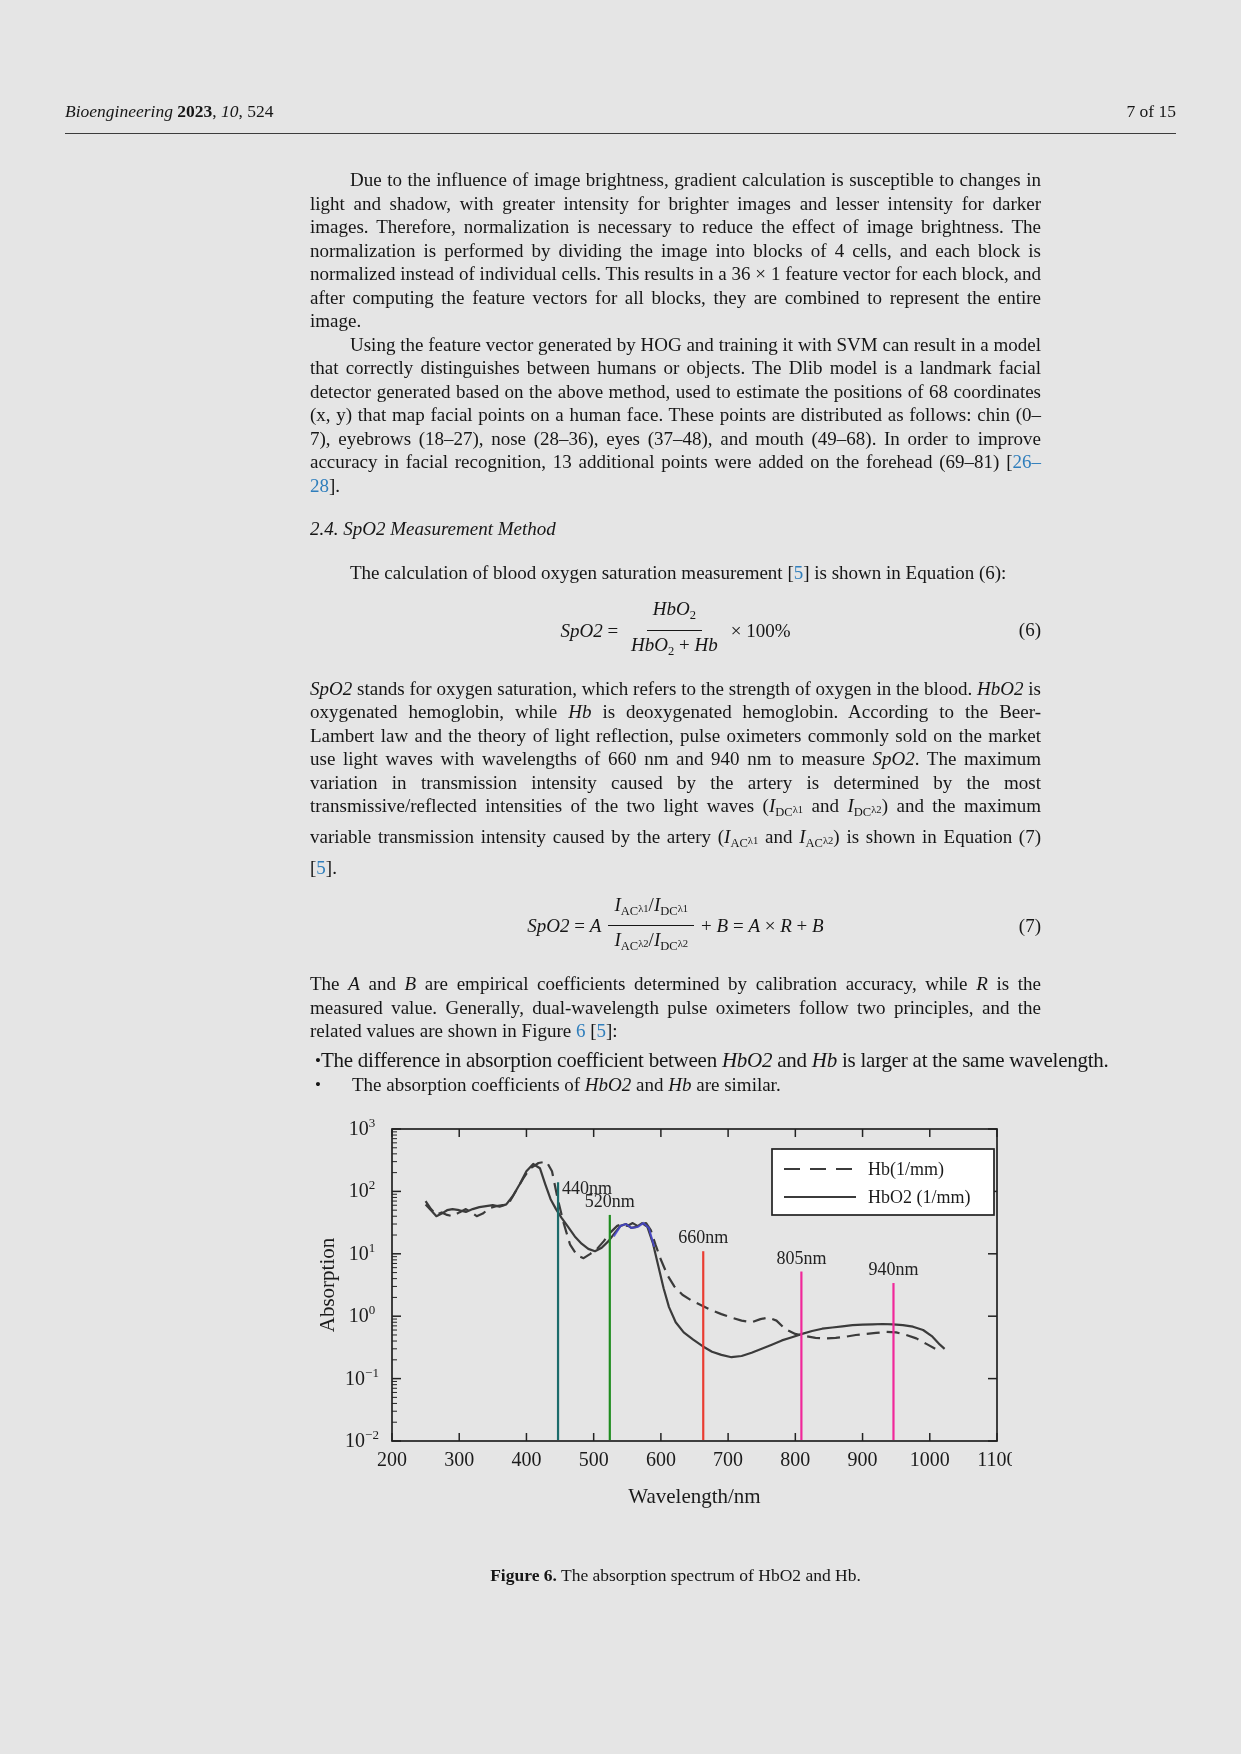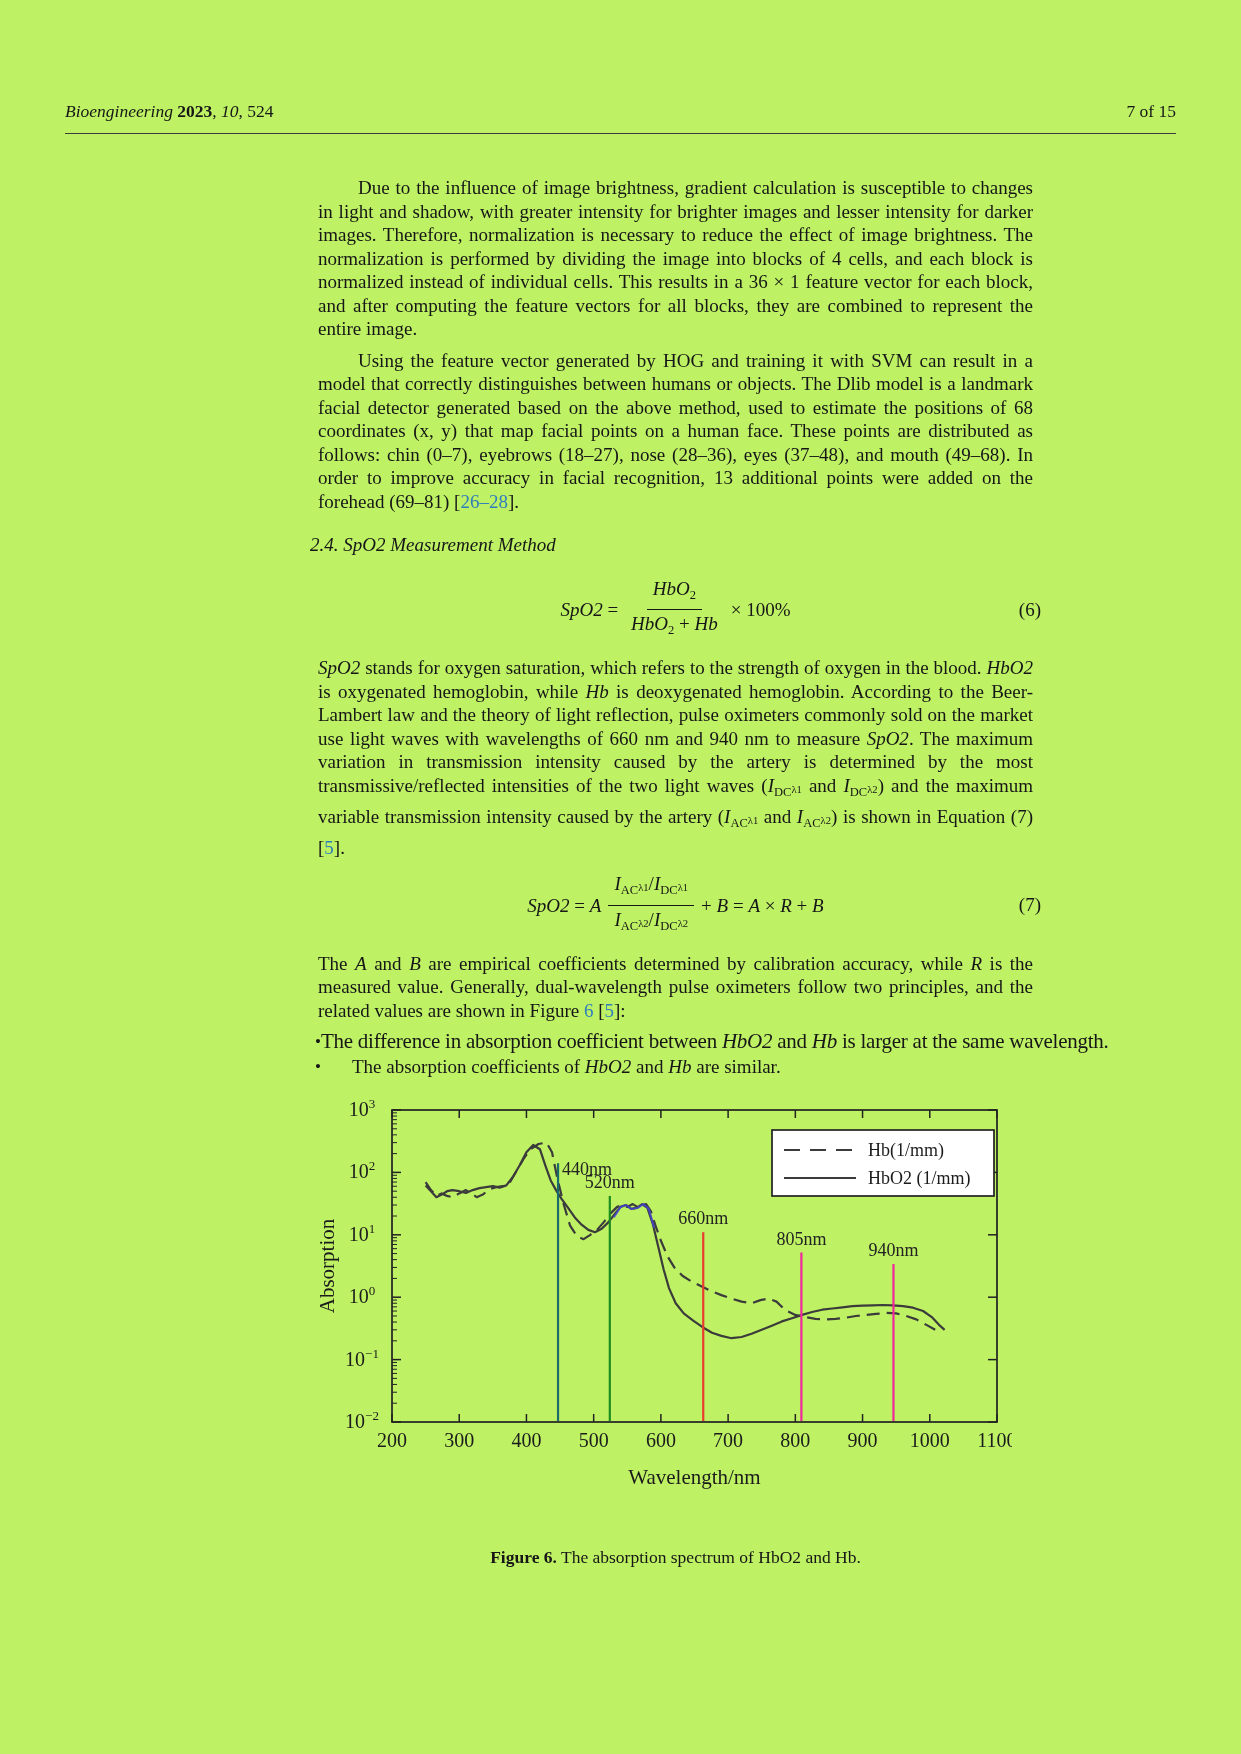--- a/index.html
+++ b/index.html
@@ -1,28 +1,28 @@
 <!DOCTYPE html>
 <html><head>
 <meta charset="utf-8">
 <style>
   html,body{margin:0;padding:0;background:#ffffff;}
   body{width:1241px;height:1754px;position:relative;
        font-family:"Liberation Serif", "DejaVu Serif", serif;color:#161616;}
-  .page{position:absolute;inset:0;background:#bef264;overflow:hidden;}
+  .page{position:absolute;inset:0;background:#e5e5e5;overflow:hidden;}
 
   
   .pg-header{position:absolute;left:65px;right:65px;top:101px;
              display:flex;justify-content:space-between;font-size:17.5px;}
   .pg-rule{position:absolute;left:65px;right:65px;top:133px;border-top:1.6px solid #3c3c3c;}
 
   
   .content{position:absolute;left:310px;width:731px;top:168px;
            font-size:19px;line-height:23.5px;text-align:justify;}
-  p{margin:8px;}
+  p{margin:0;}
   p.indent{text-indent:40px;}
   .heading{font-style:italic;margin:20px 0 20px 0;text-align:left;}
 
   
   .eqrow{display:flex;align-items:center;justify-content:center;
          position:relative;margin:13px 0 13px 0;text-align:left;}
   .eqtag{position:absolute;right:0;top:50%;transform:translateY(-50%);}
   .frac{display:inline-flex;flex-direction:column;align-items:center;margin:0 7px;}
   .frac .num{padding:0 6px 2px 6px;border-bottom:1.6px solid #161616;text-align:center;}
   .frac .den{padding:2px 6px 0 6px;text-align:center;}
@@ -60,20 +60,21 @@
   <div class="pg-rule"></div>
 
   <div class="content">
 
     <p class="indent"><span class="s-n">Due to the influence of image brightness, gradient calculation is susceptible to changes in light and shadow, with greater intensity for brighter images and lesser intensity for darker images. Therefore, normalization is necessary to reduce the effect of image brightness. The normalization is performed by dividing the image into blocks of 4 cells, and each block is normalized instead of individual cells. This results in a 36 × 1 feature vector for each block, and after computing the feature vectors for all blocks, they are combined to represent the entire image.</span></p>
 
     <p class="indent"><span class="s-n">Using the feature vector generated by HOG and training it with SVM can result in a model that correctly distinguishes between humans or objects. The Dlib model is a landmark facial detector generated based on the above method, used to estimate the positions of 68 coordinates (x, y) that map facial points on a human face. These points are distributed as follows: chin (0–7), eyebrows (18–27), nose (28–36), eyes (37–48), and mouth (49–68). In order to improve accuracy in facial recognition, 13 additional points were added on the forehead (69–81) [</span><span class="s-l">26–28</span><span class="s-n">].</span></p>
 
     <p class="heading"><span class="s-i">2.4. SpO2 Measurement Method</span></p>
 
+    <p class="indent"><span class="s-n">The calculation of blood oxygen saturation measurement [</span><span class="s-l">5</span><span class="s-n">] is shown in Equation (6):</span></p>
 
     <div class="eqrow">
       <span class="eqpart"><span class="s-i">SpO2</span><span class="s-n"> = </span></span>
       <span class="frac">
         <span class="num"><span class="s-i">HbO</span><span class="s-sub">2</span></span>
         <span class="den"><span class="s-i">HbO</span><span class="s-sub">2</span><span class="s-n"> + </span><span class="s-i">Hb</span></span>
       </span>
       <span class="eqpart"><span class="s-n">× 100%</span></span>
       <span class="eqtag">(6)</span>
     </div>

